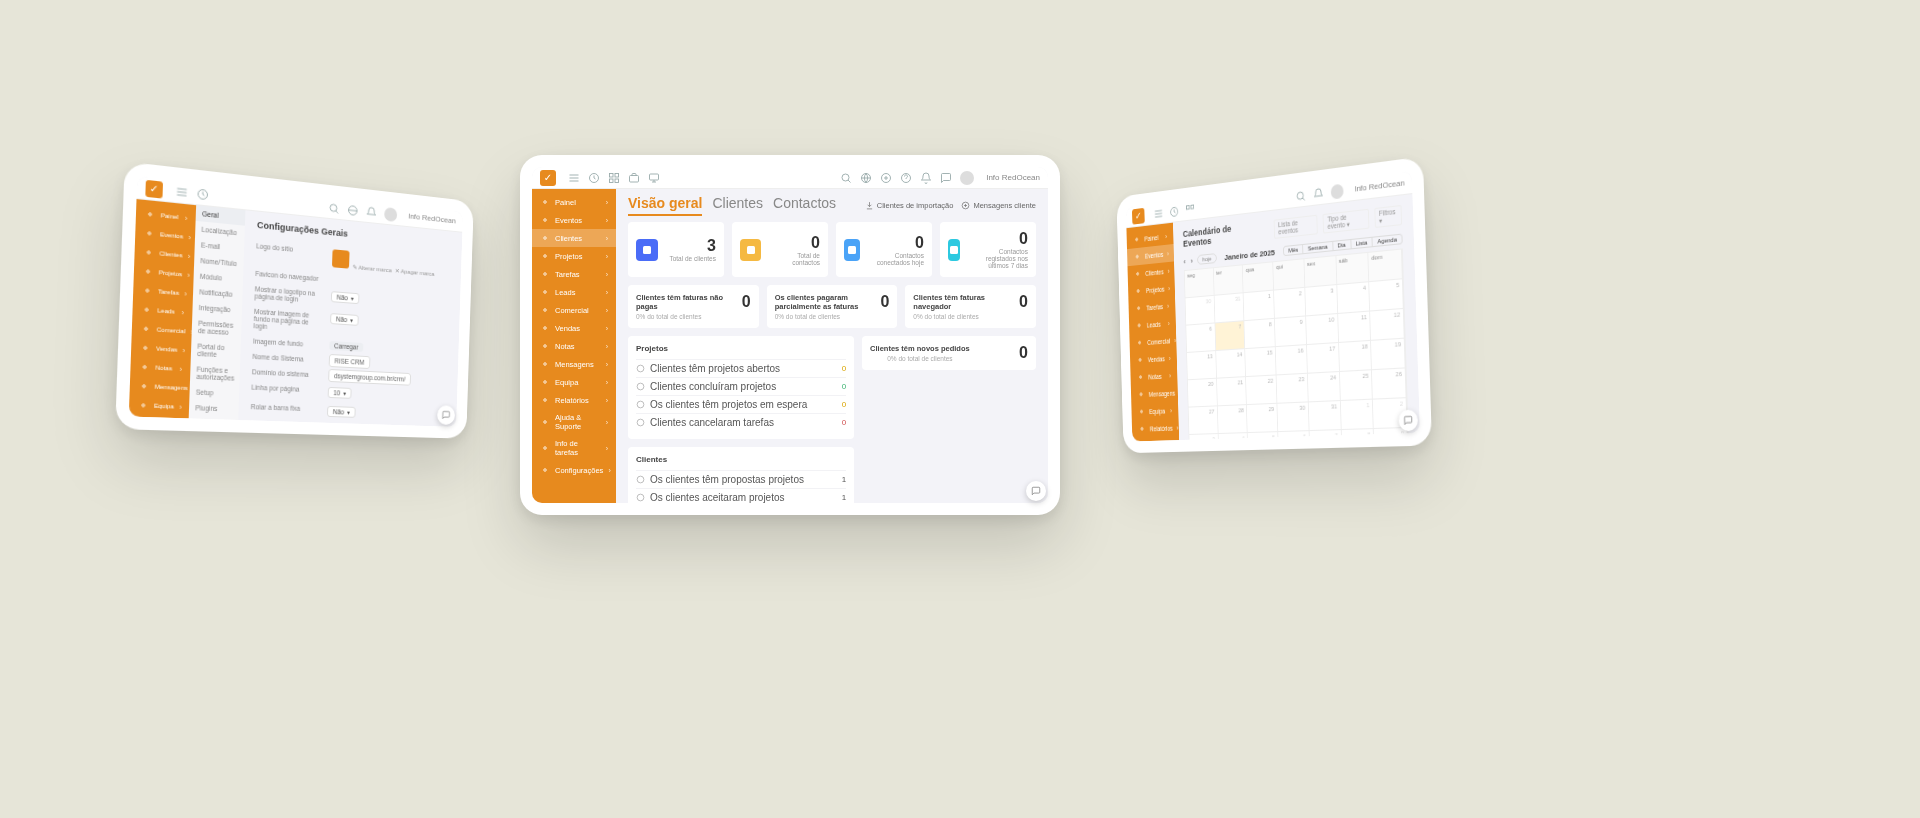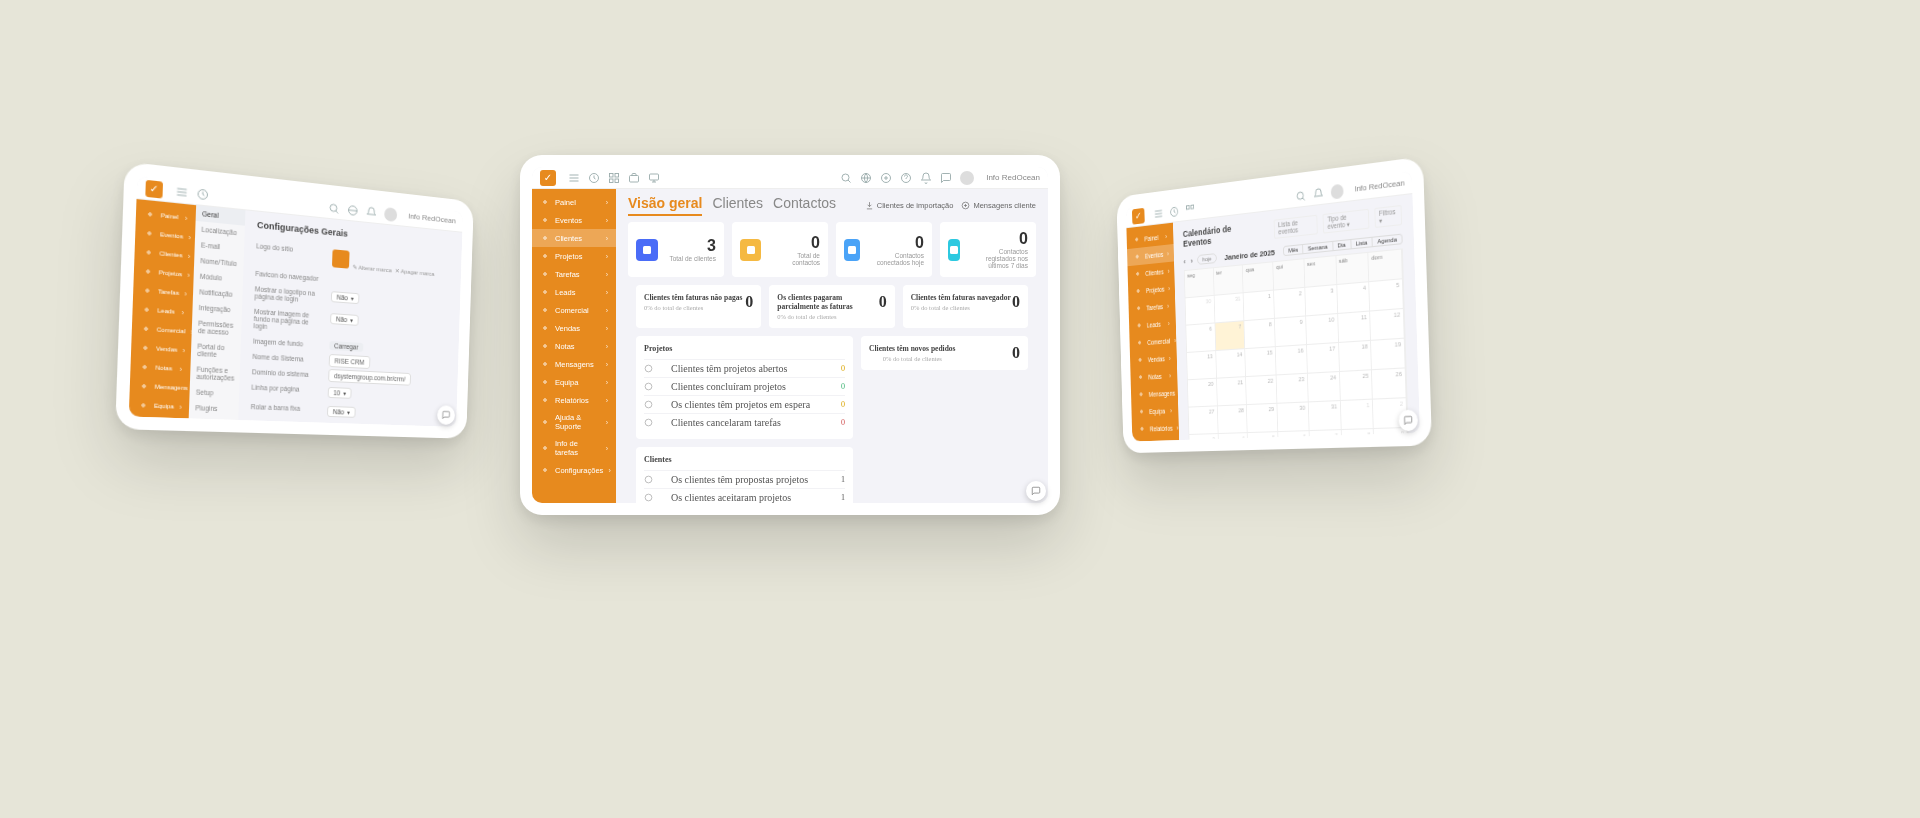--- a/index.html
+++ b/index.html
@@ -87,30 +87,30 @@
 .stat {
   flex:1; background:#fff; border-radius:4px; padding:8px;
   display:flex; align-items:center; gap:8px;
 }
 .stat .sbox { width:22px; height:22px; border-radius:4px; display:flex;align-items:center;justify-content:center;}
 .stat .sbox svg{width:12px;height:12px;fill:#fff;}
 .stat .num { font-size:16px; font-weight:600; color:#333; margin-left:auto; }
 .stat .lbl { font-size:6.5px; color:#999; text-align:right; margin-left:auto;}
 .stat .txt {display:flex;flex-direction:column;align-items:flex-end;margin-left:auto;}
 
-.row { display:flex; gap:8px; padding:0 20px 8px;font-family:Liberation Serif, serif;}
+.row { display:flex; gap:8px; padding:0 12px 8px;}
 .card { background:#fff; border-radius:4px; padding:8px; flex:1;}
 .card .ctitle { font-size:7.5px; font-weight:600; color:#444;}
 .card .csub { font-size:6.5px; color:#aaa; margin-top:2px;}
 .card .cnum { font-size:16px; font-weight:600; color:#333; float:right; margin-top:-18px;}
 .card.slim { display:flex; justify-content:space-between; align-items:flex-start;}
 .card.slim .cnum{ float:none; margin:0;}
 .list-card { background:#fff; border-radius:4px; padding:8px;}
 .list-card .ltitle{ font-size:8px; font-weight:600; color:#444; margin-bottom:6px;}
-.lrow{ display:flex; align-items:center; gap:18px; padding:3px 0; border-top:1px solid #f2f2f5;justify-content:flex-end;}
+.lrow{ display:flex; align-items:center; gap:5px; padding:3px 0; border-top:1px solid #f2f2f5;justify-content:flex-end;}
 .lrow:first-of-type{border-top:1px solid #f2f2f5;}
 .lrow .lic{width:9px;height:9px;}
 .lrow .lic svg{width:9px;height:9px;stroke:#aaa;fill:none;stroke-width:2;}
 .lrow .lval{margin-left:auto;font-size:8px;}
 .lrow .grn{color:#3cb371;}
 .lrow .yel{color:#d9a400;}
 .lrow .red{color:#d05050;}
 
 
 .subside {

